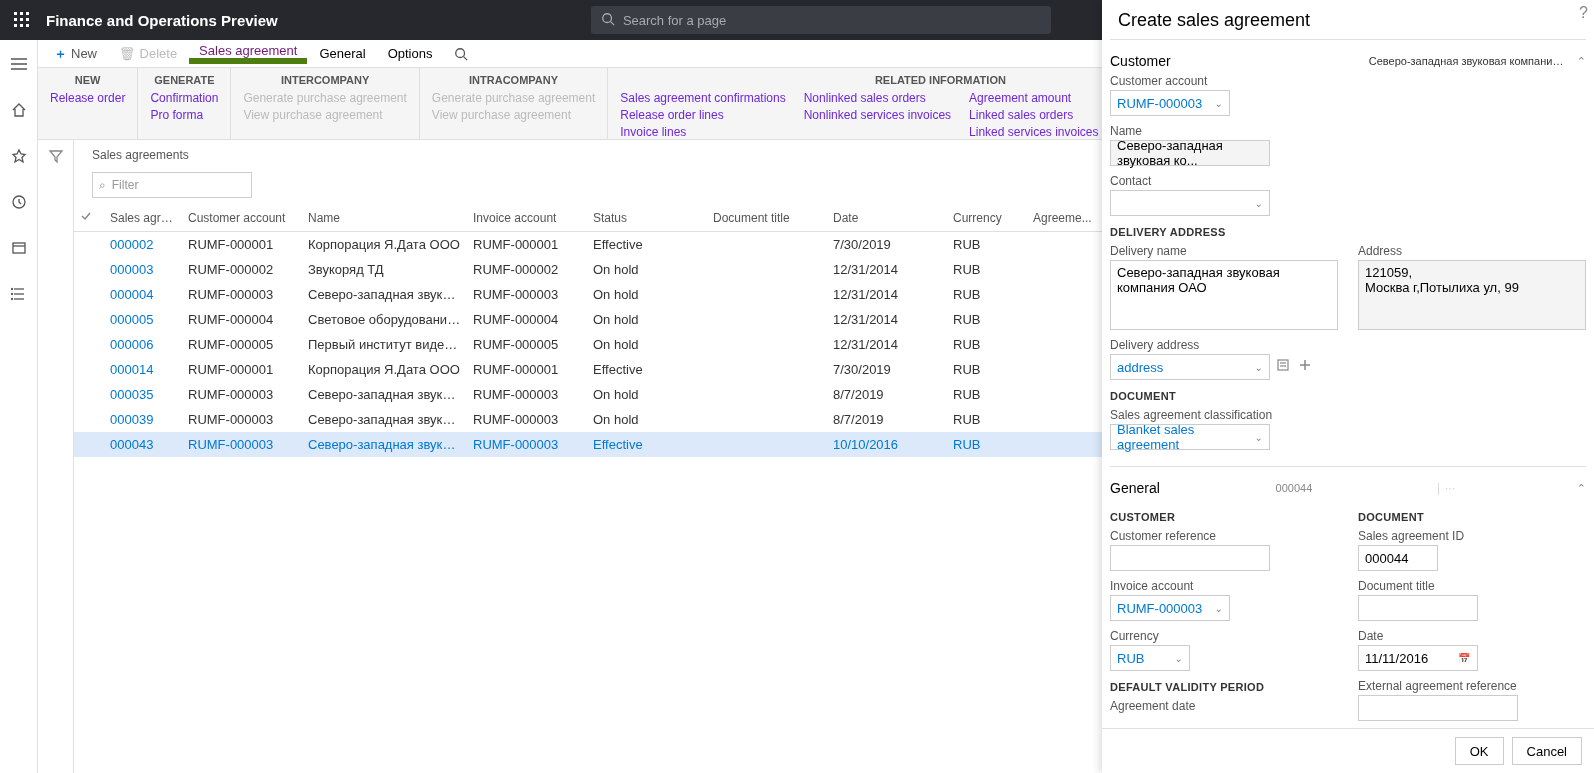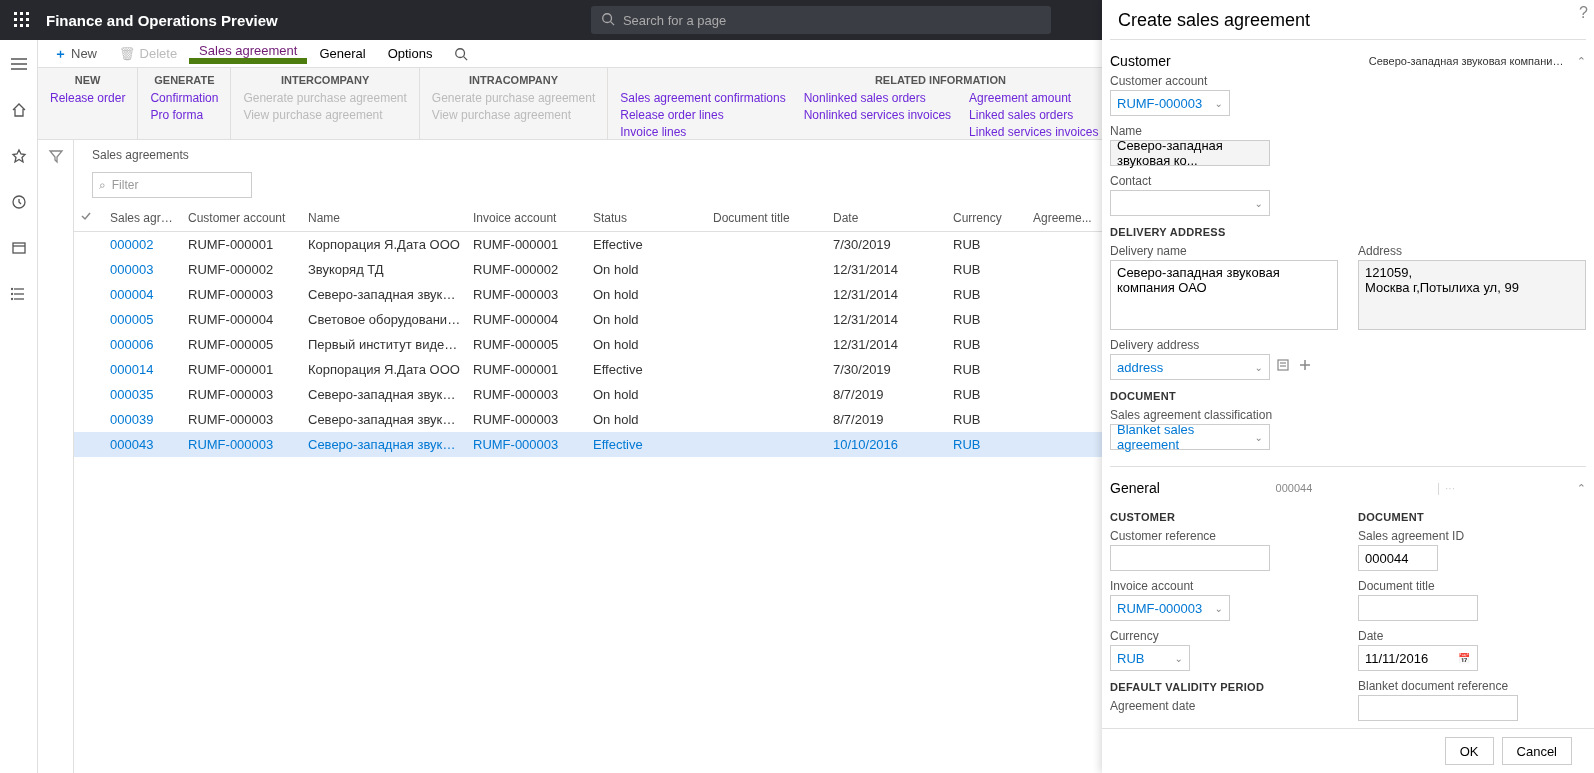--- a/index.html
+++ b/index.html
@@ -64,21 +64,21 @@
 .panel .field .flab { font-size: 12px; color: #555; margin-bottom: 2px; }
 .panel .field .ctrl { height: 26px; border: 1px solid #ccc; display: flex; align-items: center; padding: 0 6px; font-size: 13px; background: #fff; position:relative; }
 .panel .field .ctrl.ro { background: #f4f4f4; }
 .panel .field .ctrl.link span:first-child { color: #0078d4; }
 .panel .field .ctrl .dd { margin-left: auto; color: #888; font-size: 10px; }
 .panel .field .ctrl.multi { height: 70px; align-items: flex-start; padding-top: 4px; }
 .panel .two { display: flex; gap: 20px; }
 .panel .two > div { flex: 1; }
 .panel .addr-icons { display:flex; gap:8px; align-items:center; color:#888; margin-left:6px; }
 .panel .addr-row { display:flex; align-items:center; }
-.panel .footer { border-top: 1px solid #e1dfdd; padding: 8px 22px; display: flex; justify-content: flex-end; gap: 8px; }
+.panel .footer { border-top: 1px solid #e1dfdd; padding: 8px 12px; display: flex; justify-content: flex-end; gap: 8px; }
 .panel .footer button { height: 28px; padding: 0 14px; background: #fff; border: 1px solid #ccc; font-size: 13px; cursor: pointer; }
 .w160 { width:160px; } .w120 { width:120px; } .w80{width:80px;}
 </style>
 </head>
 <body>
 
 <div class="topbar">
   <div class="waffle">
     <svg width="16" height="16" viewBox="0 0 16 16">
         <g fill="#fff">
@@ -511,21 +511,21 @@
               </div>
           </div>
           <div class="field">
             <div class="flab">Date</div>
             <div class="ctrl w120">
                 <span>11/11/2016</span>
                 <span class="dd">📅</span>
               </div>
           </div>
           <div class="field">
-            <div class="flab">Blanket document reference</div>
+            <div class="flab">External agreement reference</div>
             <div class="ctrl w160">
                 <span></span>
               </div>
           </div>
 
         </div>
       </div>
     </div>
 
   </div>

